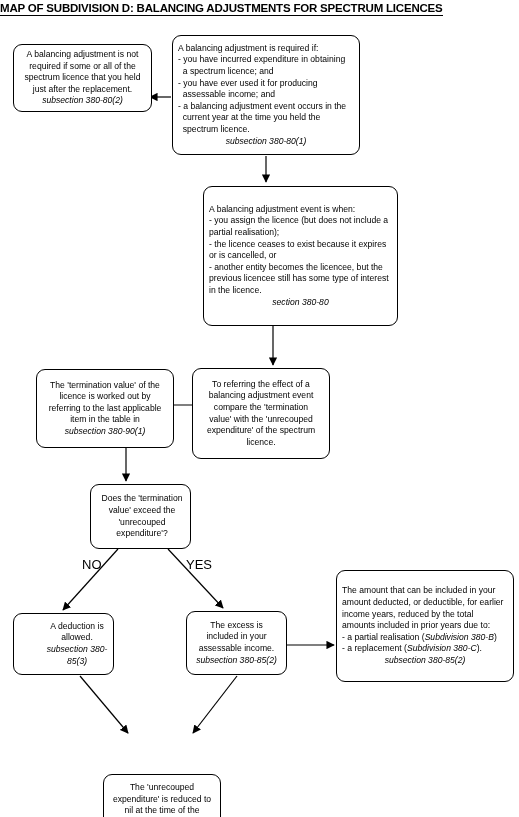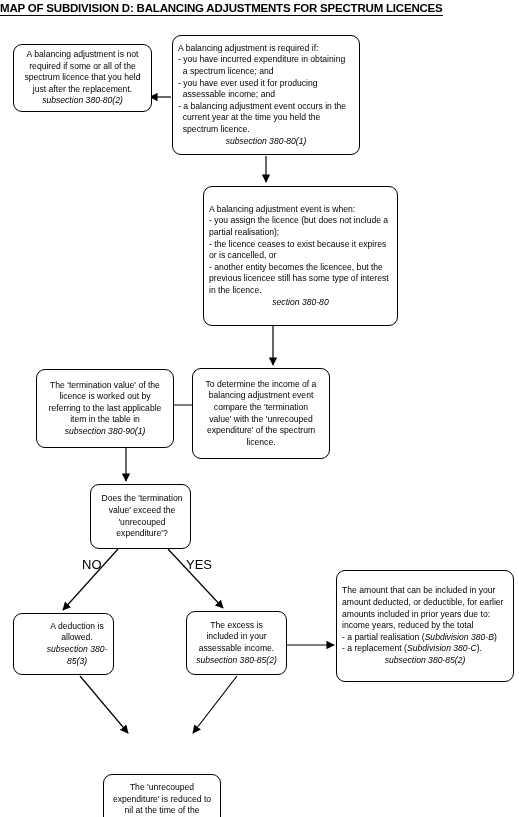--- a/index.html
+++ b/index.html
@@ -132,21 +132,21 @@
 
   <div class="node center" style="left:16px; top:369px; width:138px; height:79px;margin-left:20px;">
     <span class="ln">The 'termination value' of the</span>
     <span class="ln">licence is worked out by</span>
     <span class="ln">referring to the last applicable</span>
     <span class="ln">item in the table in</span>
     <span class="cite">subsection 380-90(1)</span>
   </div>
 
   <div class="node center" style="left:192px; top:368px; width:138px; height:91px;">
-    <span class="ln">To determine the income of a</span>
+    <span class="ln">To referring the effect of a</span>
     <span class="ln">balancing adjustment event</span>
     <span class="ln">compare the 'termination</span>
     <span class="ln">value' with the 'unrecouped</span>
     <span class="ln">expenditure' of the spectrum</span>
     <span class="ln">licence.</span>
   </div>
 
   <div class="node center" style="left:90px; top:484px; width:101px; height:65px;padding-left:8px;">
     <span class="ln">Does the 'termination</span>
     <span class="ln">value' exceed the</span>
@@ -166,22 +166,22 @@
   <div class="node center" style="left:186px; top:611px; width:101px; height:64px;">
     <span class="ln">The excess is</span>
     <span class="ln">included in your</span>
     <span class="ln">assessable income.</span>
     <span class="cite">subsection 380-85(2)</span>
   </div>
 
   <div class="node left" style="left:336px; top:570px; width:178px; height:112px;">
     <span class="ln">The amount that can be included in your</span>
     <span class="ln">amount deducted, or deductible, for earlier</span>
+    <span class="ln">income years, reduced by the total</span>
     <span class="ln">amounts included in prior years due to:</span>
-    <span class="ln">income years, reduced by the total</span>
     <span class="ln">- a partial realisation (<i>Subdivision 380-B</i>)</span>
     <span class="ln">- a replacement (<i>Subdivision 380-C</i>).</span>
     <span class="cite">subsection 380-85(2)</span>
   </div>
 
   <div class="node center" style="left:103px; top:736px; width:118px; height:74px;margin-top:38px;">
     <span class="ln">The 'unrecouped</span>
     <span class="ln">expenditure' is reduced to</span>
     <span class="ln">nil at the time of the</span>
     <span class="ln">balancing adjustment.</span>

